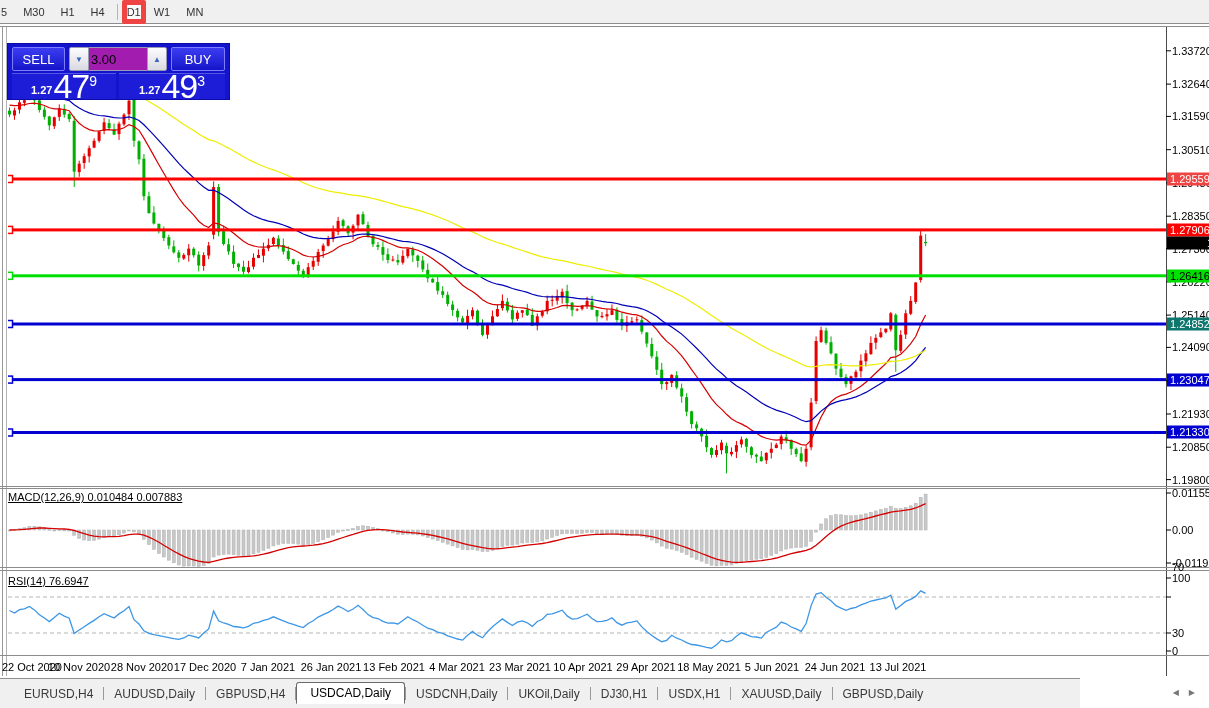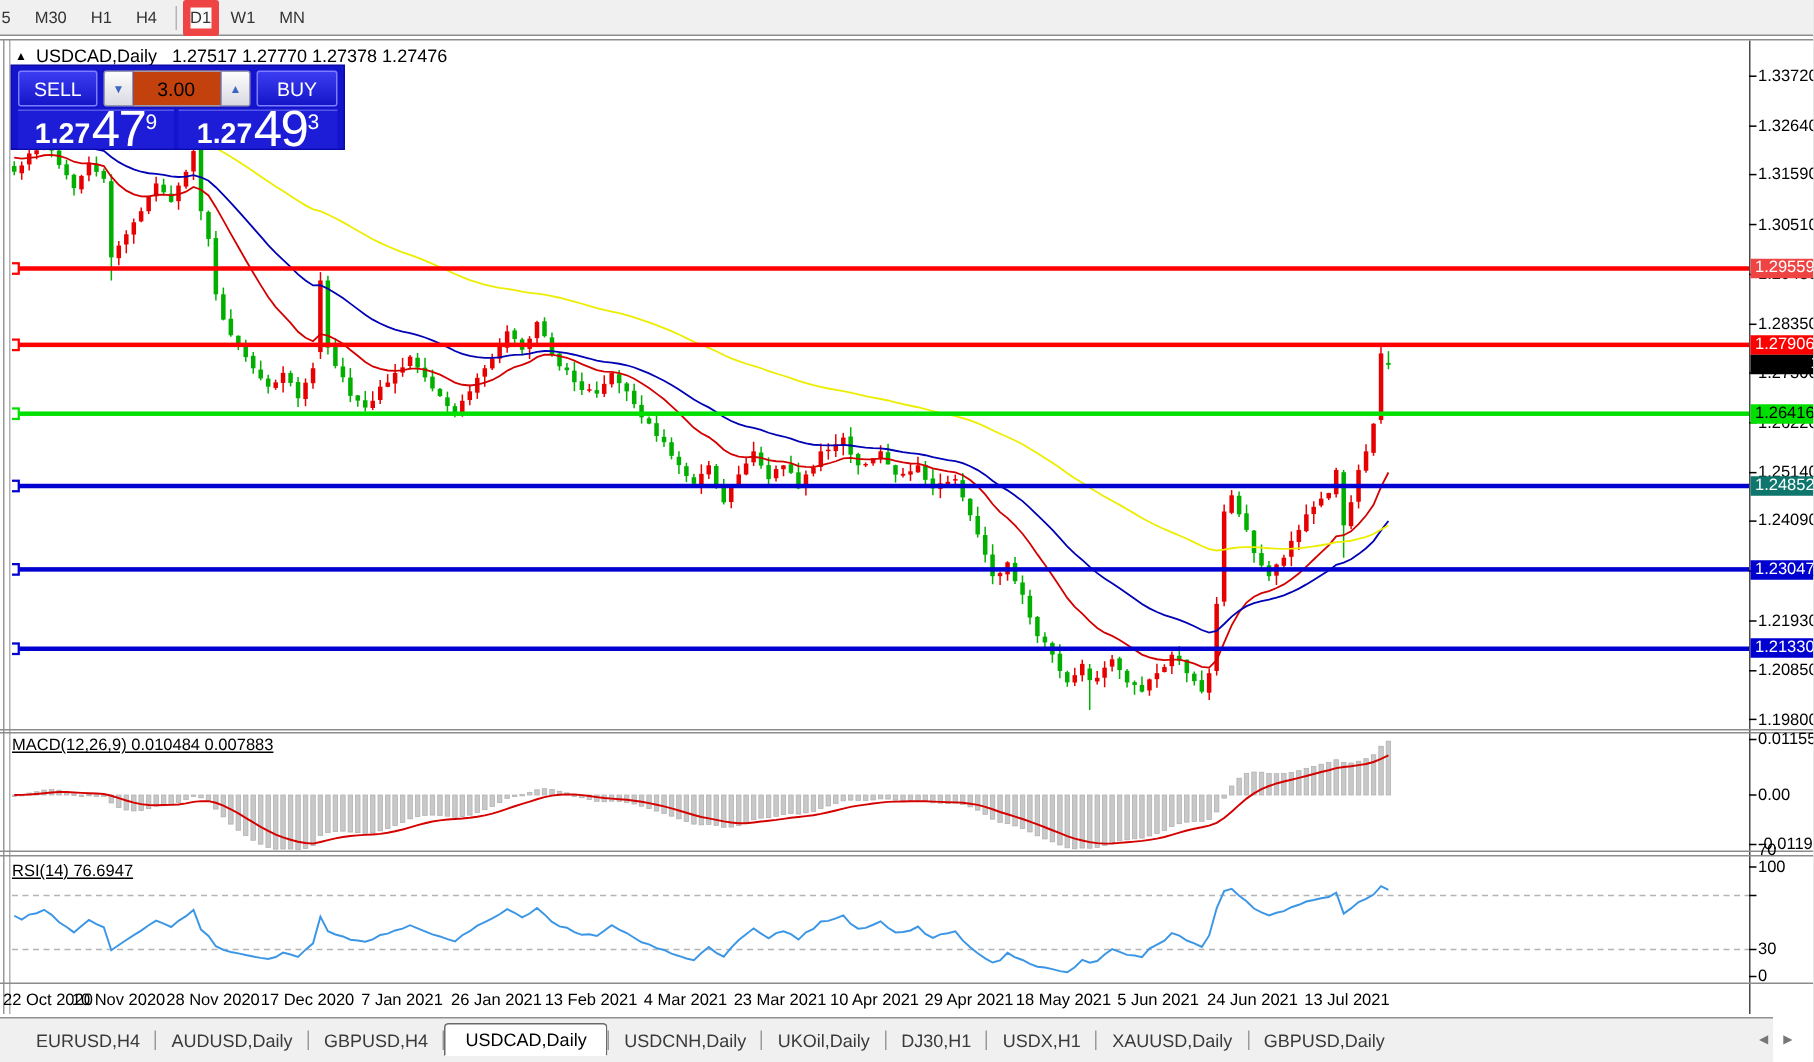--- a/index.html
+++ b/index.html
@@ -26,42 +26,42 @@
           border:1px solid #7d7dff;border-radius:2px;color:#fff;font-size:13px;
           display:flex;align-items:center;justify-content:center;cursor:pointer;box-sizing:border-box;}
   #sell-btn{left:4px;width:53px;}
   #buy-btn{left:163px;width:54px;}
   .sp-btn{position:absolute;top:3px;width:20px;height:24px;background:linear-gradient(#fdfdfd,#d9d9e2);
           border:1px solid #9a9ab2;box-sizing:border-box;display:flex;align-items:center;justify-content:center;
           color:#3a66c0;font-size:8px;cursor:pointer;}
   #spin-down{left:61px;border-radius:2px 0 0 2px;}
   #spin-up{left:139px;border-radius:0 2px 2px 0;}
   #spin-field{position:absolute;left:81px;top:3px;width:58px;height:24px;border:1px solid #9a9ab2;border-left:none;
-          border-right:none;background:#c2410c;box-sizing:border-box;font-size:13px;color:#000;text-align:center;
+          border-right:none;background:#a21caf;box-sizing:border-box;font-size:13px;color:#000;text-align:left;
           padding-right:3px;font-family:"Liberation Sans",sans-serif;}
   .tp-tile{position:absolute;top:29px;height:25px;background:#1d1dd8;border-top:1px solid #5555e8;
            display:flex;align-items:flex-end;justify-content:center;color:#fff;cursor:pointer;overflow:visible;}
   #sell-tile{left:4px;width:104px;}
   #buy-tile{left:111px;width:106px;}
-  .tp-small{font-size:19px;font-weight:bold;line-height:18px;margin-right:1px;}
+  .tp-small{font-size:11px;font-weight:bold;line-height:18px;margin-right:1px;}
   .tp-big{font-size:34px;line-height:25px;letter-spacing:-1px;}
   .tp-sup{font-size:14px;line-height:12px;position:relative;top:-12px;}
   
   .axlab{position:absolute;left:1172px;font-size:11px;color:#000;transform:translateY(-50%);z-index:2;white-space:nowrap;}
   .pricetag{position:absolute;left:1167px;width:42px;height:13px;line-height:13px;font-size:11px;
             padding-left:3px;box-sizing:border-box;transform:translateY(-50%);z-index:3;white-space:nowrap;}
   
   .indlab{position:absolute;left:8px;font-size:11px;color:#000;z-index:2;white-space:nowrap;text-decoration:underline;}
   
   .datelab{position:absolute;top:661px;font-size:11px;color:#000;transform:translateX(-50%);z-index:2;white-space:nowrap;}
   .datelab.first{transform:none;}
   
   .hsep{position:absolute;left:0;width:1209px;height:1px;background:#8c8c8c;z-index:2;}
   
-  #tabbar{position:absolute;left:0;top:678px;width:1182px;height:30px;background:#f0f0f0;
+  #tabbar{position:absolute;left:0;top:678px;width:1080px;height:30px;background:#f0f0f0;
           border-top:1px solid #909090;display:flex;align-items:center;padding-left:14px;box-sizing:border-box;z-index:5;}
   .tab{font-size:12px;color:#3a3a3a;padding:0 10px;cursor:pointer;white-space:nowrap;}
   .tab.active{background:#fff;border:1px solid #6a6a6a;border-bottom:1px solid #fff;border-radius:3px 3px 0 0;
               color:#000;padding:3px 13px;position:relative;top:-1px;z-index:2;}
   .tab-sep{width:1px;height:13px;background:#9a9a9a;}
   #tab-arrows{position:absolute;right:14px;top:688px;z-index:6;display:flex;gap:10px;}
   #tab-arrows span{font-size:8px;color:#777;cursor:pointer;}
 </style>
 </head>
 <body>
@@ -692,23 +692,20 @@
       <line x1="1166" y1="479.6" x2="1171" y2="479.6" stroke="#000" stroke-width="1"></line>
       <line x1="1166" y1="493" x2="1171" y2="493" stroke="#000" stroke-width="1"></line>
       <line x1="1166" y1="530" x2="1171" y2="530" stroke="#000" stroke-width="1"></line>
       <line x1="1166" y1="563" x2="1171" y2="563" stroke="#000" stroke-width="1"></line>
       <line x1="1166" y1="578" x2="1171" y2="578" stroke="#000" stroke-width="1"></line>
       <line x1="1166" y1="597" x2="1171" y2="597" stroke="#000" stroke-width="1"></line>
       <line x1="1166" y1="633" x2="1171" y2="633" stroke="#000" stroke-width="1"></line>
       <line x1="1166" y1="651" x2="1171" y2="651" stroke="#000" stroke-width="1"></line>
     </svg>
 
-  <div id="chart-title">
-    <span class="tri">▲</span><span>USDCAD,Daily</span><span class="ohlc">1.27517 1.27770 1.27378 1.27476</span>
-  </div>
 
   <div id="trade-panel">
     <div class="tp-btn" id="sell-btn">SELL</div>
     <div class="sp-btn" id="spin-down">
         <span>▼</span>
       </div>
     <input id="spin-field" readonly="" value="3.00" style="">
     <div class="sp-btn" id="spin-up">
         <span>▲</span>
       </div>

